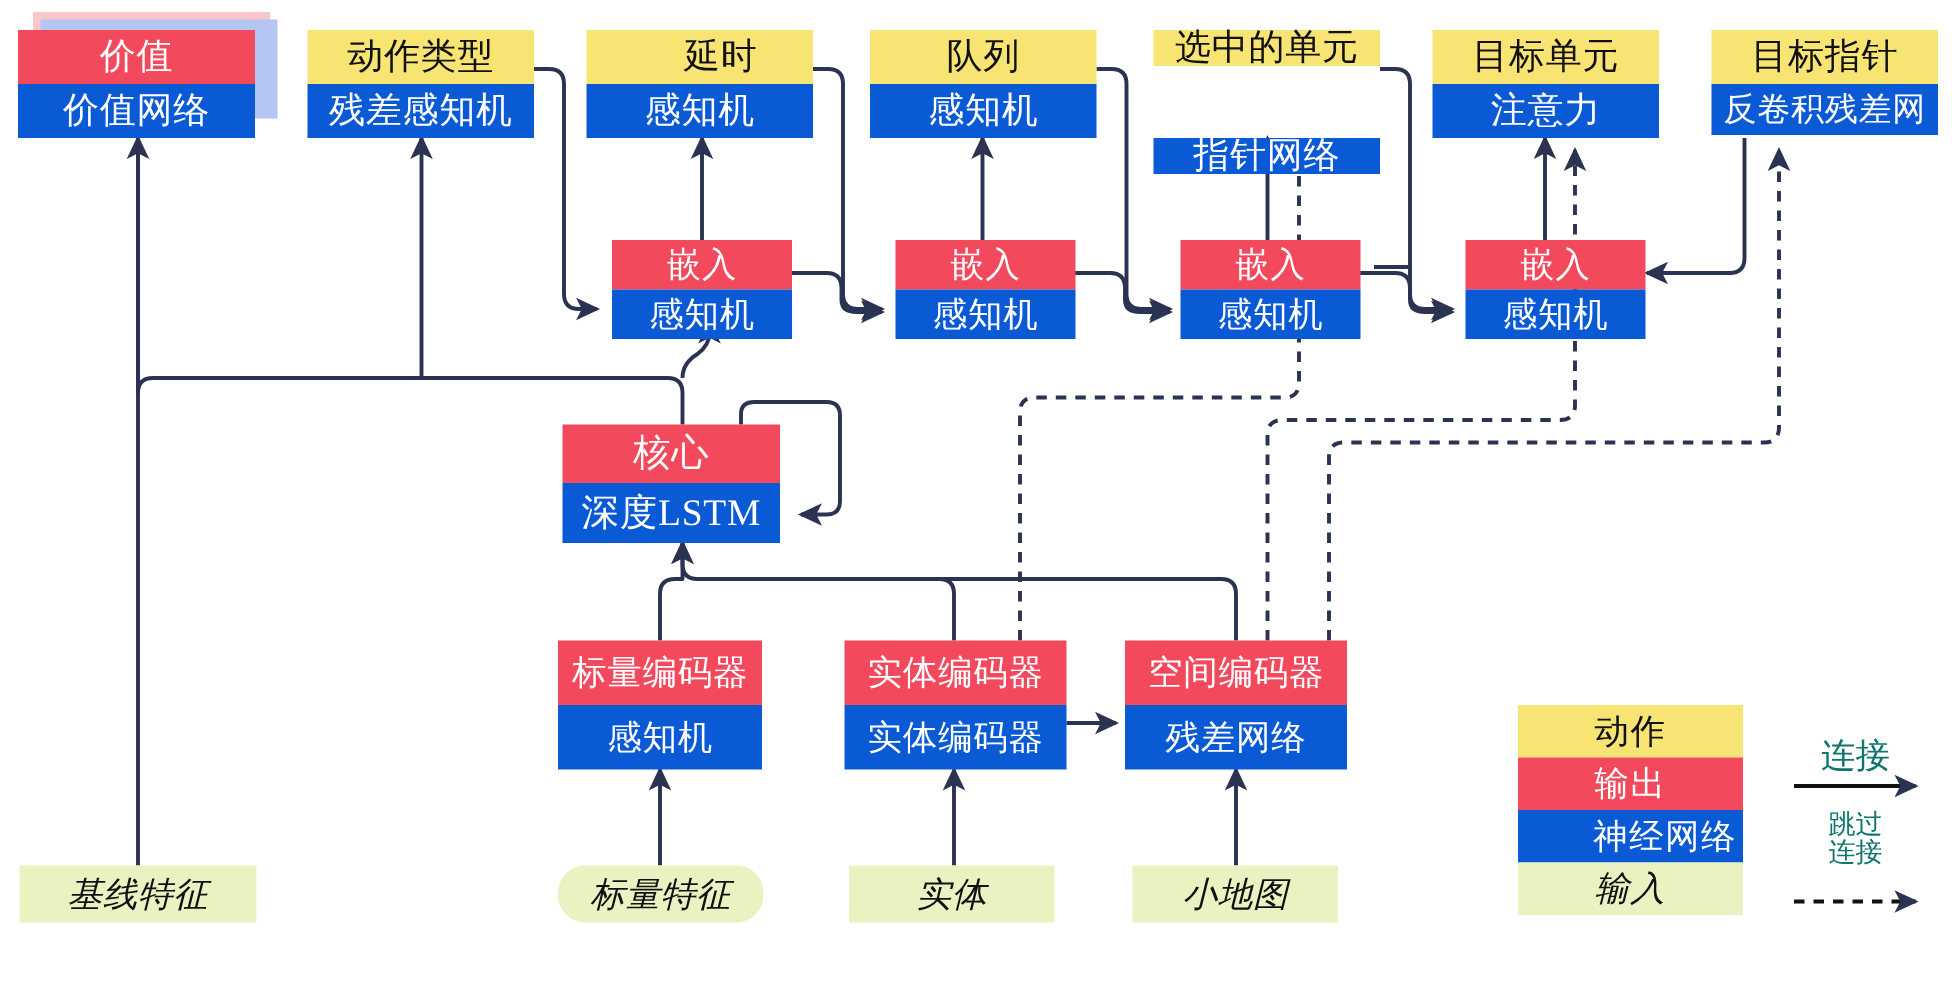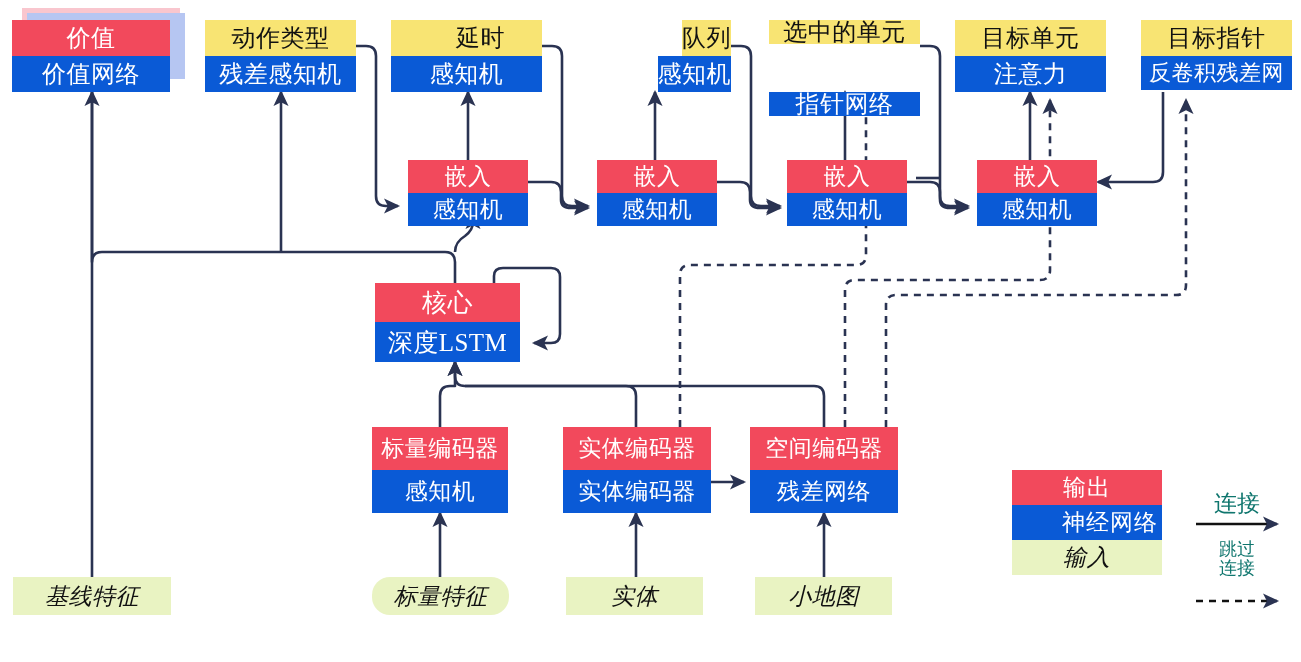--- a/index.html
+++ b/index.html
@@ -158,21 +158,21 @@
   <div class="node" style="left:205px; top:20px; width:151px; height:72px; font-size:24px;">
     <div class="band action" style="height:36px;">动作类型</div>
     <div class="band nn" style="height:36px;">残差感知机</div>
   </div>
 
   <div class="node" style="left:391px; top:20px; width:151px; height:72px; font-size:24px;">
     <div class="band action" style="height:36px;padding-left:28px;">延时</div>
     <div class="band nn" style="height:36px;">感知机</div>
   </div>
 
-  <div class="node" style="left:580px; top:20px; width:151px; height:72px; font-size:24px;align-items:flex-end;">
+  <div class="node" style="left:580px; top:20px; width:151px; height:72px; font-size:24px;">
     <div class="band action" style="height:36px;">队列</div>
     <div class="band nn" style="height:36px;">感知机</div>
   </div>
 
   <div class="node" style="left:769px; top:20px; width:151px; height:52px; font-size:24px;">
     <div class="band action" style="height:36px;">选中的单元</div>
     <div class="band nn" style="height:36px;margin-top:48px;">指针网络</div>
   </div>
 
   <div class="node" style="left:955px; top:20px; width:151px; height:72px; font-size:24px;">
@@ -235,20 +235,21 @@
 
   <div class="node" style="left:566px; top:577px; width:137px; height:38px; font-size:23px;">
     <div class="band input" style="height:38px;">实体</div>
   </div>
 
   <div class="node" style="left:755px; top:577px; width:137px; height:38px; font-size:23px;">
     <div class="band input" style="height:38px;">小地图</div>
   </div>
 
   <div id="legend" style="left:1012px; top:470px; width:150px; height:140px; font-size:23px;">
+    <div class="band action" style="height:35px;">动作</div>
     <div class="band output" style="height:35px;">输出</div>
     <div class="band nn" style="height:35px;padding-left:46px;">神经网络</div>
     <div class="band input" style="height:35px;">输入</div>
   </div>
 
   <div class="legend-label" style="left:1196px; top:492px; width:82px; font-size:23px;">连接</div>
 
   <div class="legend-label" style="left:1196px; top:540px; width:82px; font-size:18px;">
     <div>跳过</div>
     <div>连接</div>

